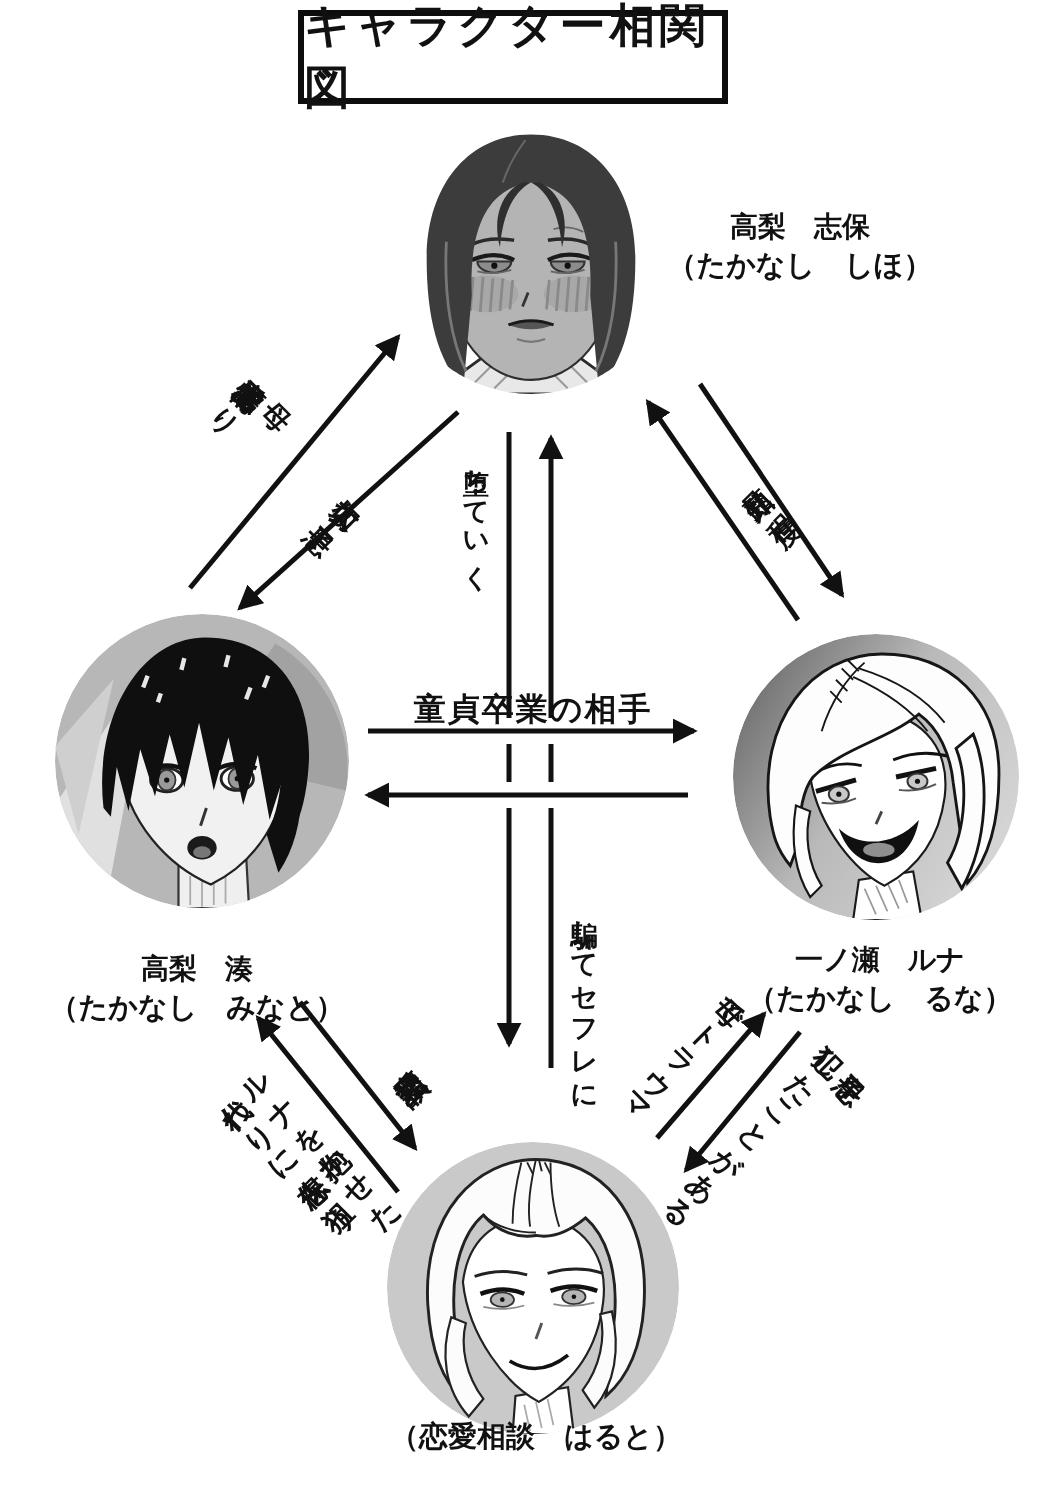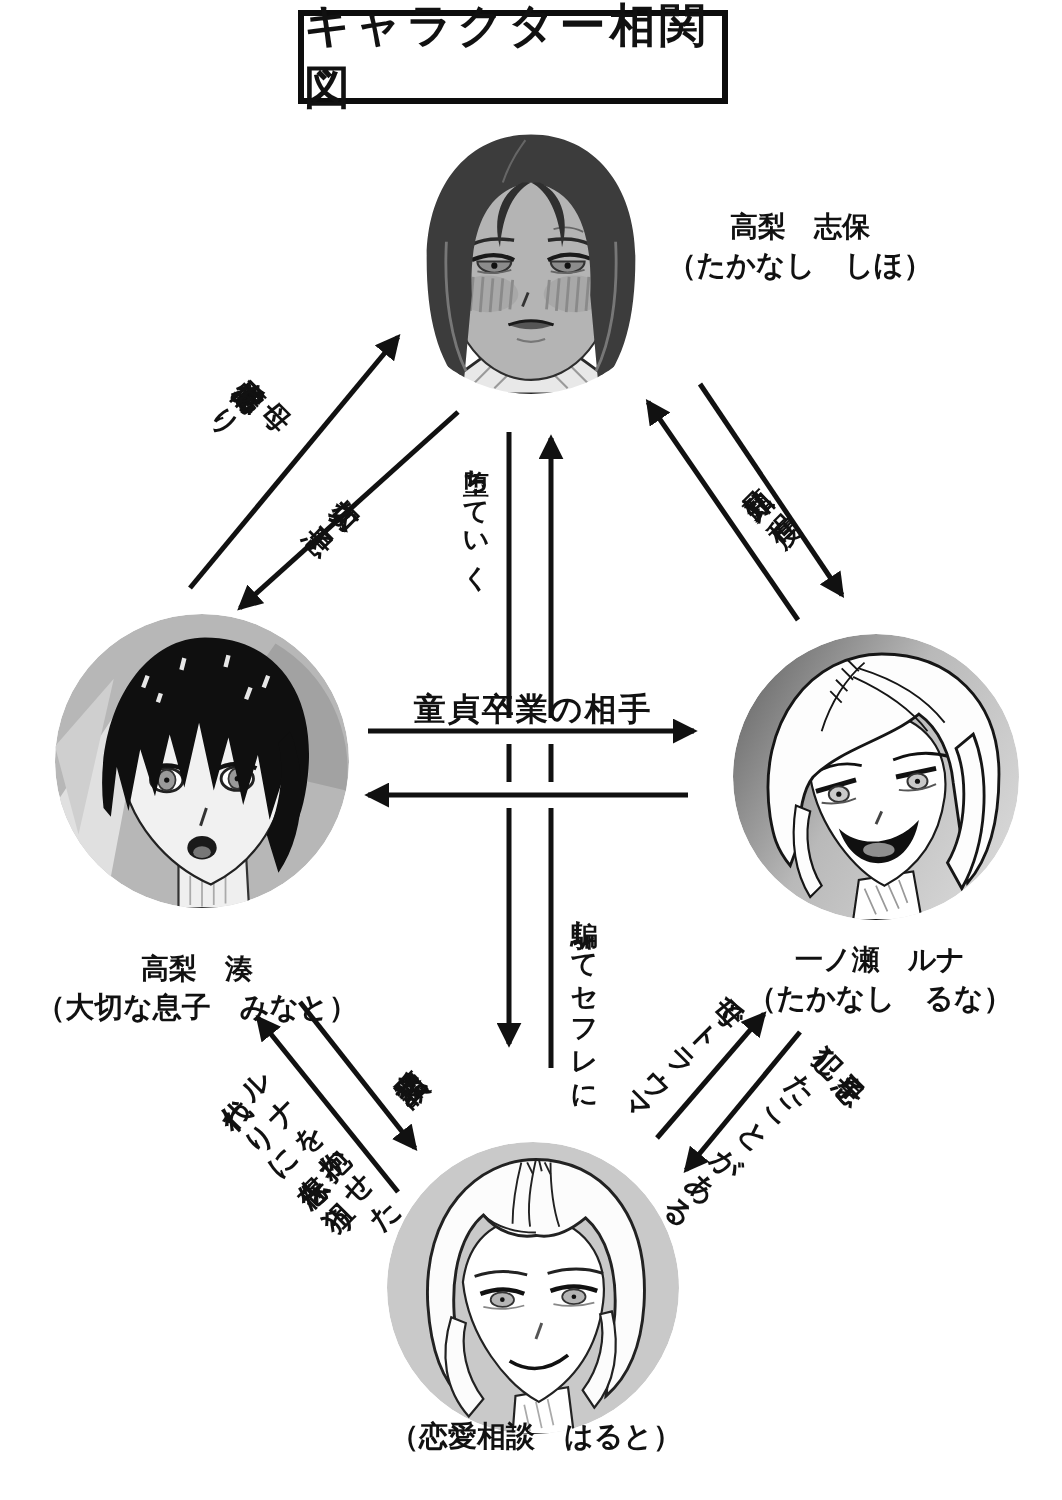--- a/index.html
+++ b/index.html
@@ -223,21 +223,21 @@
       </g>
     </svg>
   </div>
 
   <div class="name-block" style="left:800px;top:246px;">
     <div class="nm">高梨　志保</div>
     <div class="rd">（たかなし　しほ）</div>
   </div>
   <div class="name-block" style="left:197px;top:956px;margin-top:32px;">
     <div class="nm">高梨　湊</div>
-    <div class="rd">（大切な息子　みなと）</div>
+    <div class="rd">（たかなし　みなと）</div>
   </div>
   <div class="name-block" style="left:880px;top:979px;">
     <div class="nm">一ノ瀬　ルナ</div>
     <div class="rd">（たかなし　るな）</div>
   </div>
   <div class="name-block" style="left:536px;top:1437px;">
     <div class="rd">（恋愛相談　はると）</div>
   </div>
 
   <div class="rel v" style="left:262px;top:407px;font-size:28px;transform:translate(-50%,-50%) rotate(45deg);">母

